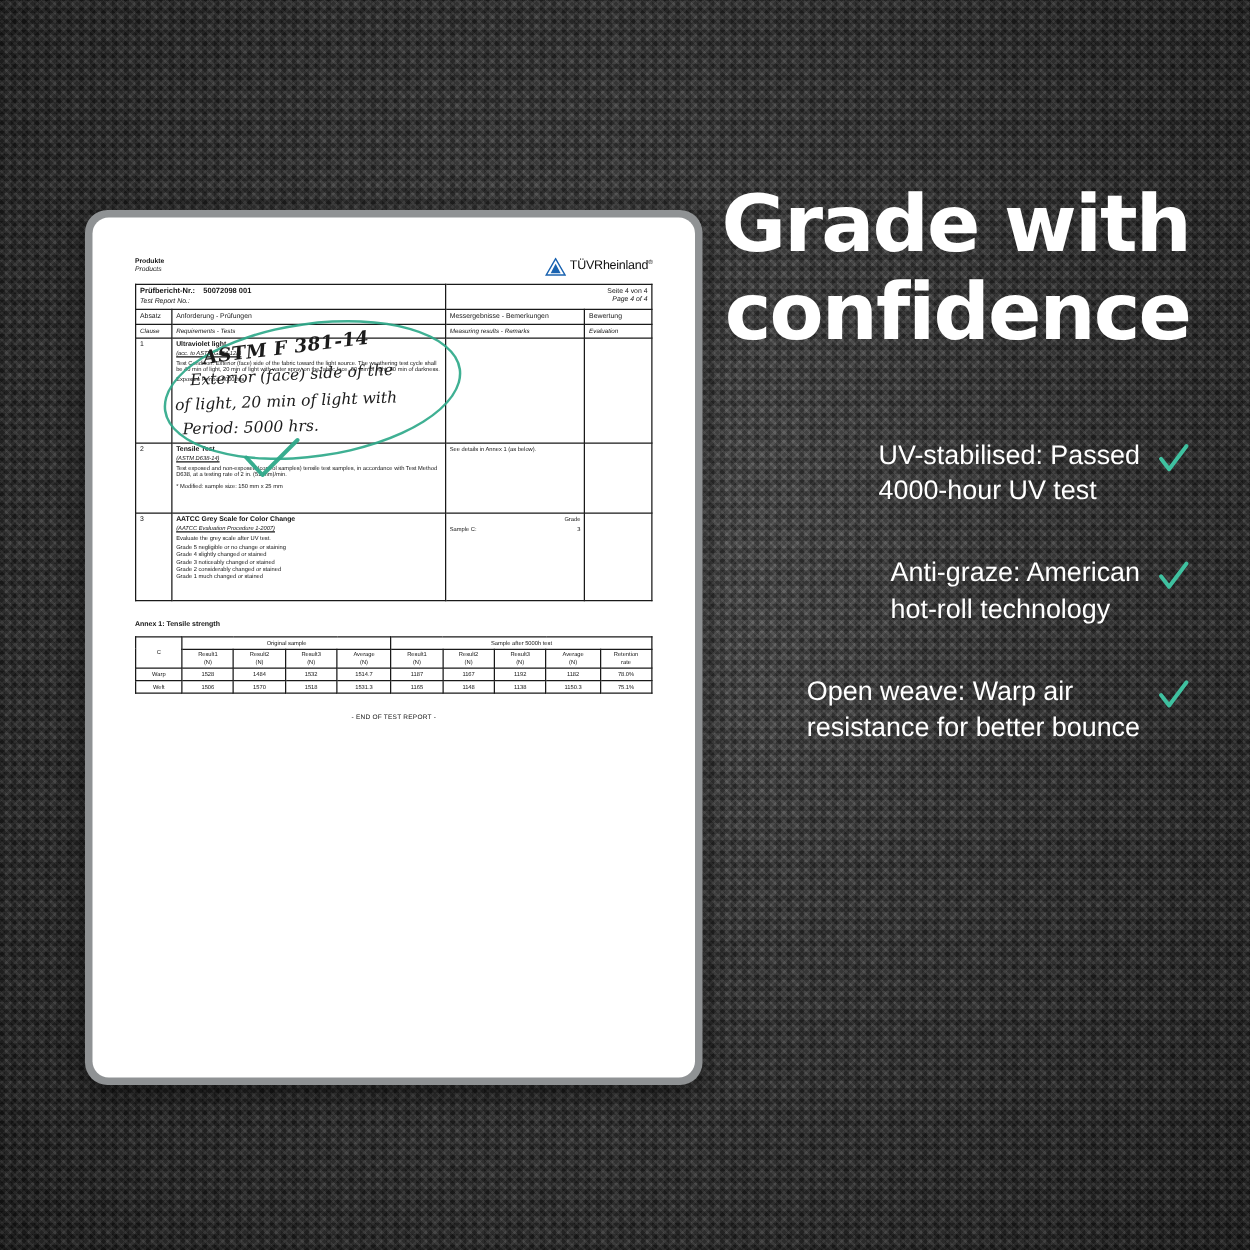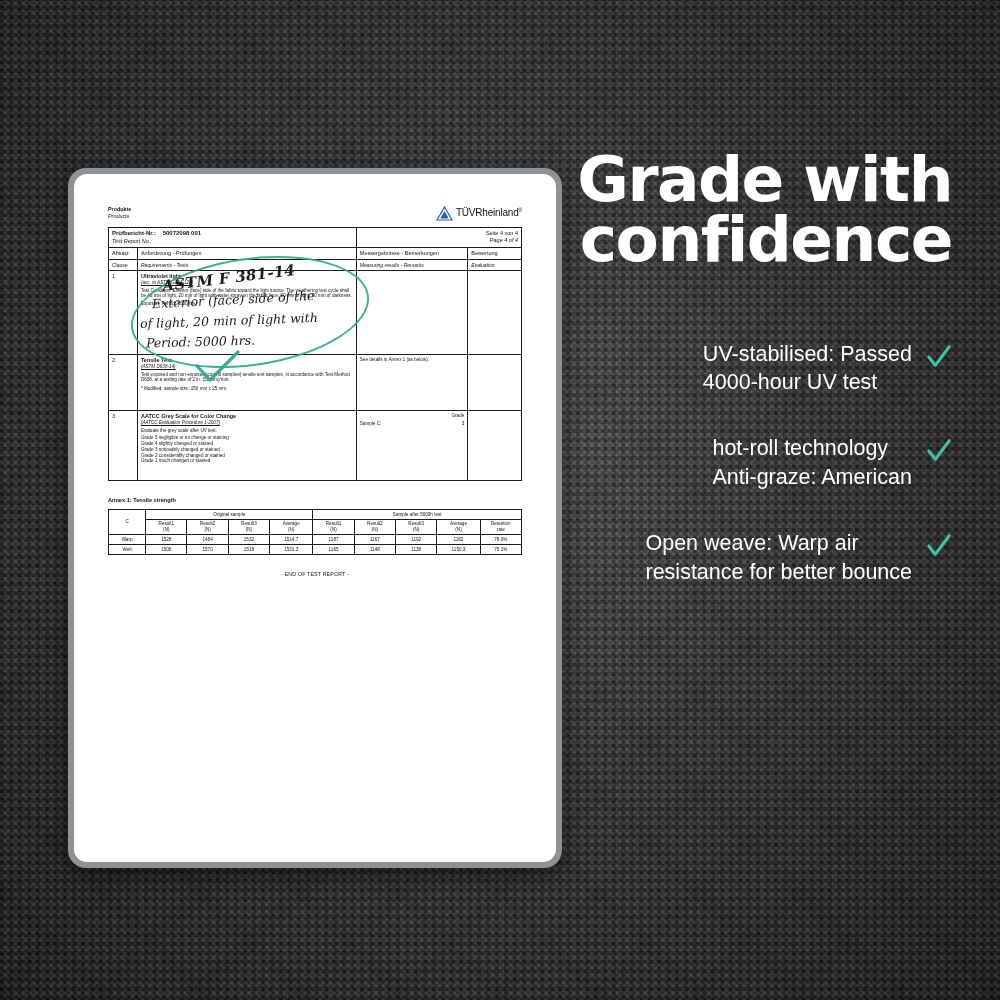--- a/index.html
+++ b/index.html
@@ -117,21 +117,21 @@
     text-align: right;
     color: #ffffff;
   }
   #promo h1 {
     font-family: "DejaVu Sans", sans-serif;
     font-weight: bold;
     font-size: 63px;
     line-height: 0.95;
     letter-spacing: -1.5px;
   }
-  #promo h1 .l2 { display: block; }
+  #promo h1 .l2 { display: block; margin-top: 10px; }
   #promo .sub {
     margin-top: 16px;
     font-size: 25px;
     font-weight: normal;
     letter-spacing: -0.2px;
   }
   #features { margin-top: 70px; }
   .feature {
     display: flex;
     align-items: flex-start;
@@ -351,22 +351,22 @@
           <div>UV-stabilised: Passed</div>
           <div>4000-hour UV test</div>
         </div>
         <svg class="tick" viewBox="0 0 28 28">
           <path d="M3 14 L10 23 L25 3" fill="none" stroke="#3fc1a0" stroke-width="3.4" stroke-linecap="round" stroke-linejoin="round"></path>
         </svg>
       </div>
 
       <div class="feature">
         <div class="txt">
+          <div>Anti-graze: American</div>
           <div>hot-roll technology</div>
-          <div>Anti-graze: American</div>
         </div>
         <svg class="tick" viewBox="0 0 28 28">
           <path d="M3 14 L10 23 L25 3" fill="none" stroke="#3fc1a0" stroke-width="3.4" stroke-linecap="round" stroke-linejoin="round"></path>
         </svg>
       </div>
 
       <div class="feature">
         <div class="txt">
           <div>Open weave: Warp air</div>
           <div>resistance for better bounce</div>

